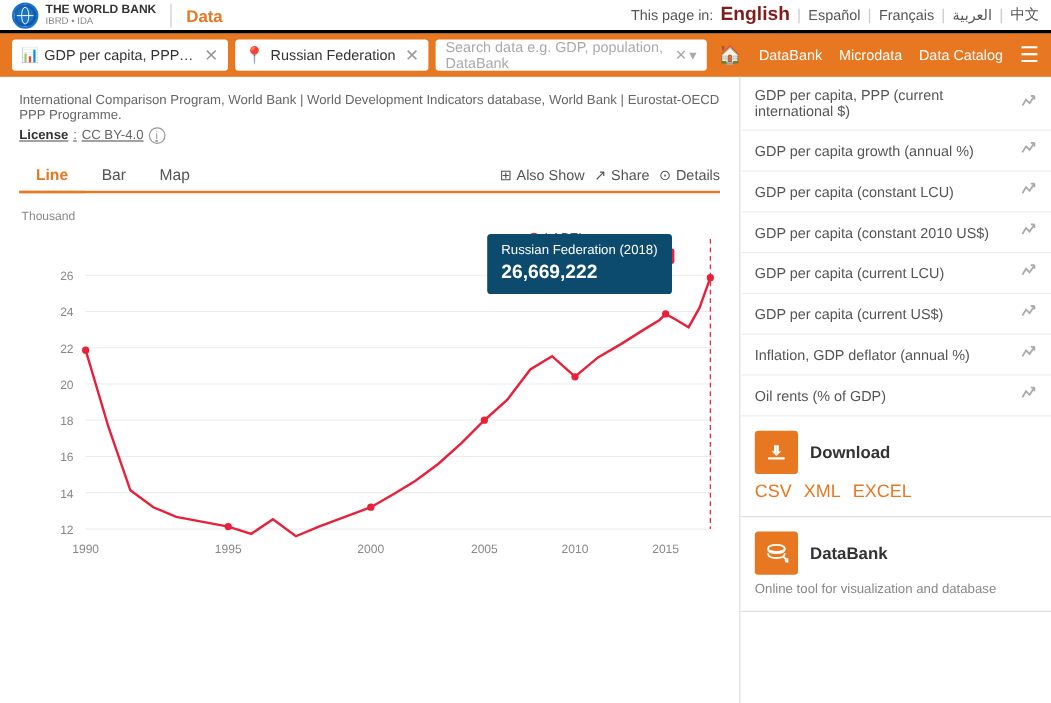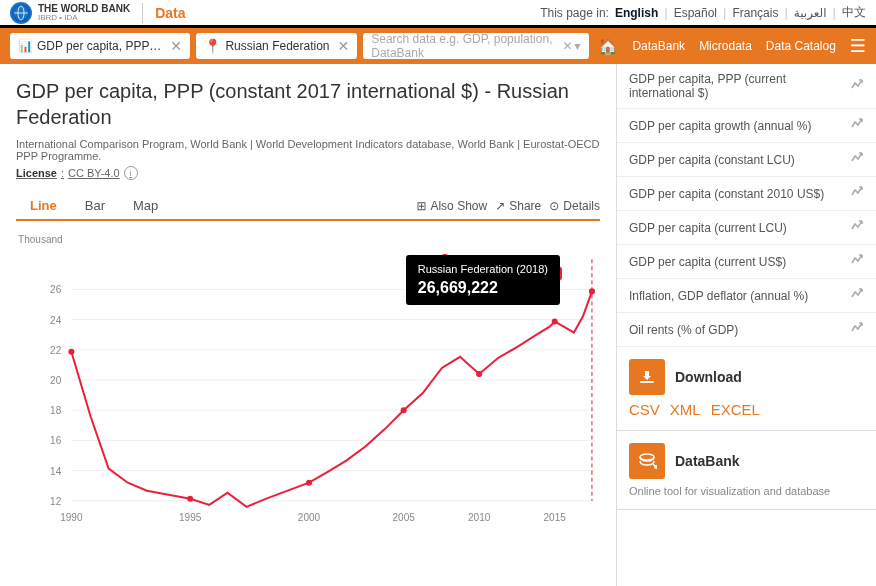--- a/index.html
+++ b/index.html
@@ -43,21 +43,21 @@
     #chart-container { position: relative; width: 100%; height: 310px; margin-top: 4px; }
     #chart-svg { width: 100%; height: 100%; }
     .y-axis-label { font-size: 10px; fill: #888; }
     .x-axis-label { font-size: 10px; fill: #888; }
     .grid-line { stroke: #ddd; stroke-width: 0.5; }
     .chart-line { fill: none; stroke: #e8203a; stroke-width: 2; }
     .chart-dot { fill: #e8203a; }
     .thousand-label { font-size: 10px; fill: #888; }
 
     
-    #tooltip { position: absolute; top: 30px; right: 40px; background: #000000; color: #fff; padding: 8px 12px; border-radius: 3px; font-size: 12px; min-width: 130px; }
+    #tooltip { position: absolute; top: 30px; right: 40px; background: #0c4a6e; color: #fff; padding: 8px 12px; border-radius: 3px; font-size: 12px; min-width: 130px; }
     #tooltip-title { font-size: 11px; margin-bottom: 4px; }
     #tooltip-value { font-size: 16px; font-weight: bold; }
 
     
     .label-badge { position: absolute; top: 28px; right: 112px; display: flex; align-items: center; gap: 4px; font-size: 11px; color: #555; }
     .label-dot { width: 10px; height: 10px; background: #e8203a; border-radius: 50%; }
     .rf-label { position: absolute; top: 42px; right: 38px; background: #e8203a; color: #fff; font-size: 10px; padding: 1px 4px; border-radius: 2px; white-space: nowrap; }
 
     
     #right-panel { width: 260px; border-left: 1px solid #ddd; overflow-y: auto; flex-shrink: 0; }
@@ -94,21 +94,21 @@
       <div style="display:flex;flex-direction:column;line-height:1.1">
         <span style="font-size:10px;font-weight:bold;color:#333;">THE WORLD BANK</span>
         <span style="font-size:8px;color:#888;">IBRD • IDA</span>
       </div>
       <div id="logo-divider"></div>
       <span style="font-size:14px;font-weight:bold;color:#e87722;">Data</span>
     </div>
   </div>
   <div style="display:flex;align-items:center;gap:6px;">
     <span style="font-size:12px;color:#555;">This page in:</span>
-    <span style="font-size:12px;color:#0f172a;font-weight:bold;cursor:pointer;">English</span>
+    <span style="font-size:16px;color:#7f1d1d;font-weight:bold;cursor:pointer;">English</span>
     <span style="color:#ccc;">|</span>
     <span style="font-size:12px;color:#555;cursor:pointer;">Español</span>
     <span style="color:#ccc;">|</span>
     <span style="font-size:12px;color:#555;cursor:pointer;">Français</span>
     <span style="color:#ccc;">|</span>
     <span style="font-size:12px;color:#555;cursor:pointer;">العربية</span>
     <span style="color:#ccc;">|</span>
     <span style="font-size:12px;color:#555;cursor:pointer;">中文</span>
   </div>
 </div>
@@ -136,21 +136,20 @@
     <span class="nav-link">DataBank</span>
     <span class="nav-link">Microdata</span>
     <span class="nav-link">Data Catalog</span>
     <span style="color:#fff;font-size:18px;cursor:pointer;">☰</span>
   </div>
 </div>
 
 <div id="content-area">
 
   <div id="left-panel">
-    <div id="chart-title">GDP per capita, PPP (constant 2017 international $) - Russian Federation</div>
     <div id="chart-subtitle">International Comparison Program, World Bank | World Development Indicators database, World Bank | Eurostat-OECD PPP Programme.</div>
     <div id="license-row">
       <strong>License</strong>:
       <span>CC BY-4.0</span>
       <span class="info-icon">i</span>
     </div>
 
     <div id="chart-tabs">
       <button class="chart-tab active">Line</button>
       <button class="chart-tab">Bar</button>

